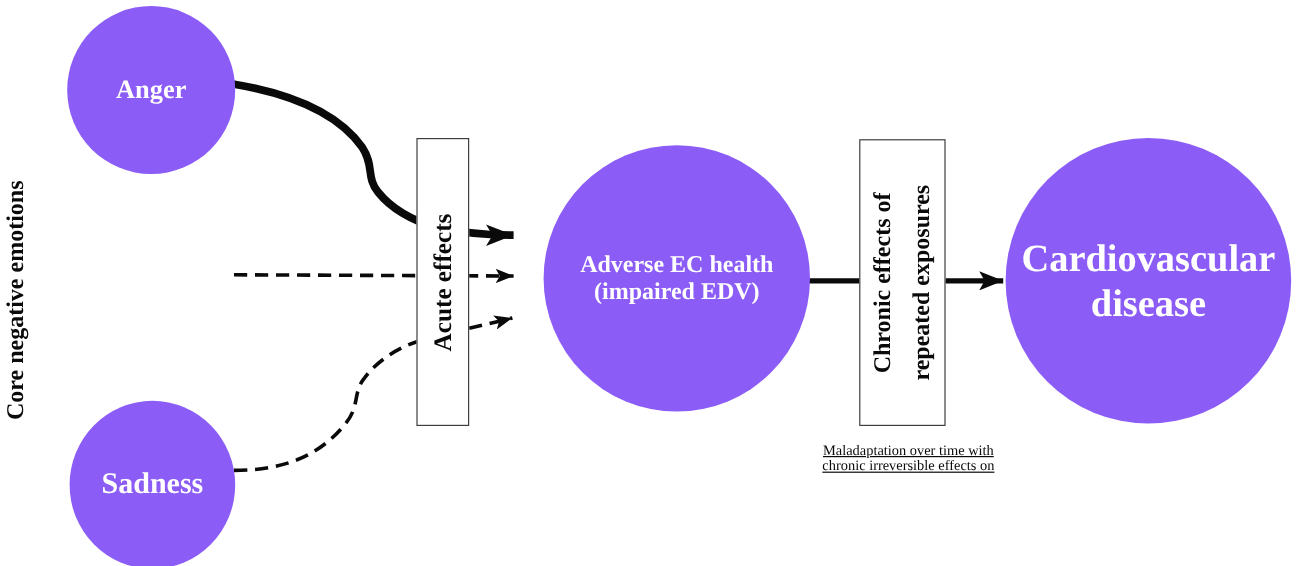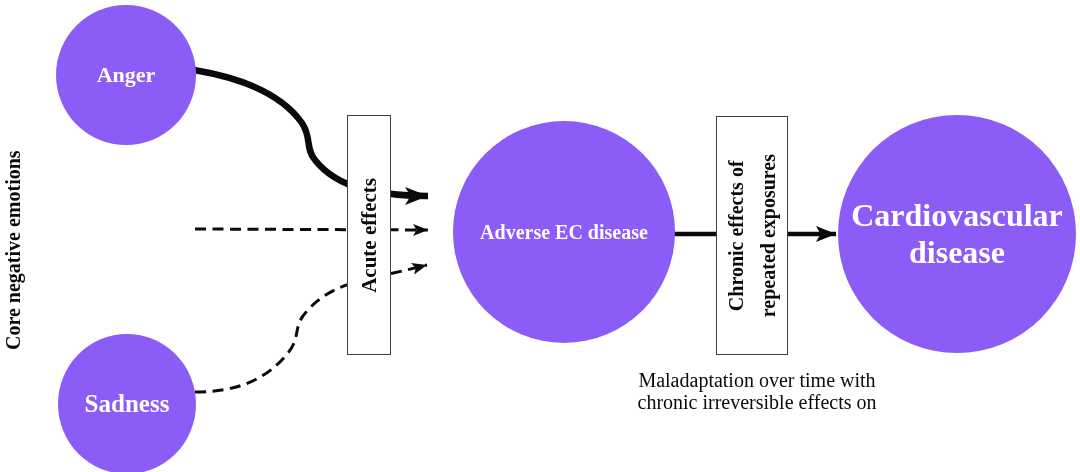--- a/index.html
+++ b/index.html
@@ -68,23 +68,24 @@
     font-weight: bold;
     font-size: 20px;
     color: #0a0a0a;
   }
   
   .caption {
     position: absolute;
     left: 607px; top: 369px;
     width: 300px;
     text-align: center;
-    font-size: 20px;
+    font-size: 12px;
     line-height: 1.12;
     color: #0a0a0a;
+    text-decoration: underline;
   }
 </style>
 </head>
 <body>
 
 <div class="canvas">
 
   <svg class="connectors" viewBox="0 0 1080 472" aria-hidden="true">
     <defs>
       <marker id="ah-lg" markerUnits="userSpaceOnUse" markerWidth="24" markerHeight="18" refX="23" refY="9" orient="auto">
@@ -116,21 +117,22 @@
   </div>
   <div class="node node-sadness">
     <span>Sadness</span>
   </div>
 
   <div class="vbox box-acute">
     <div class="vtext">Acute effects</div>
   </div>
 
   <div class="node node-adverse">
-    <span>Adverse EC disease</span>
+    <span>Adverse EC health</span>
+    <span>(impaired EDV)</span>
   </div>
 
   <div class="vbox box-chronic">
     <div class="vtext">
       <div>Chronic effects of</div>
       <div>repeated exposures</div>
     </div>
   </div>
 
   <div class="node node-outcome">

